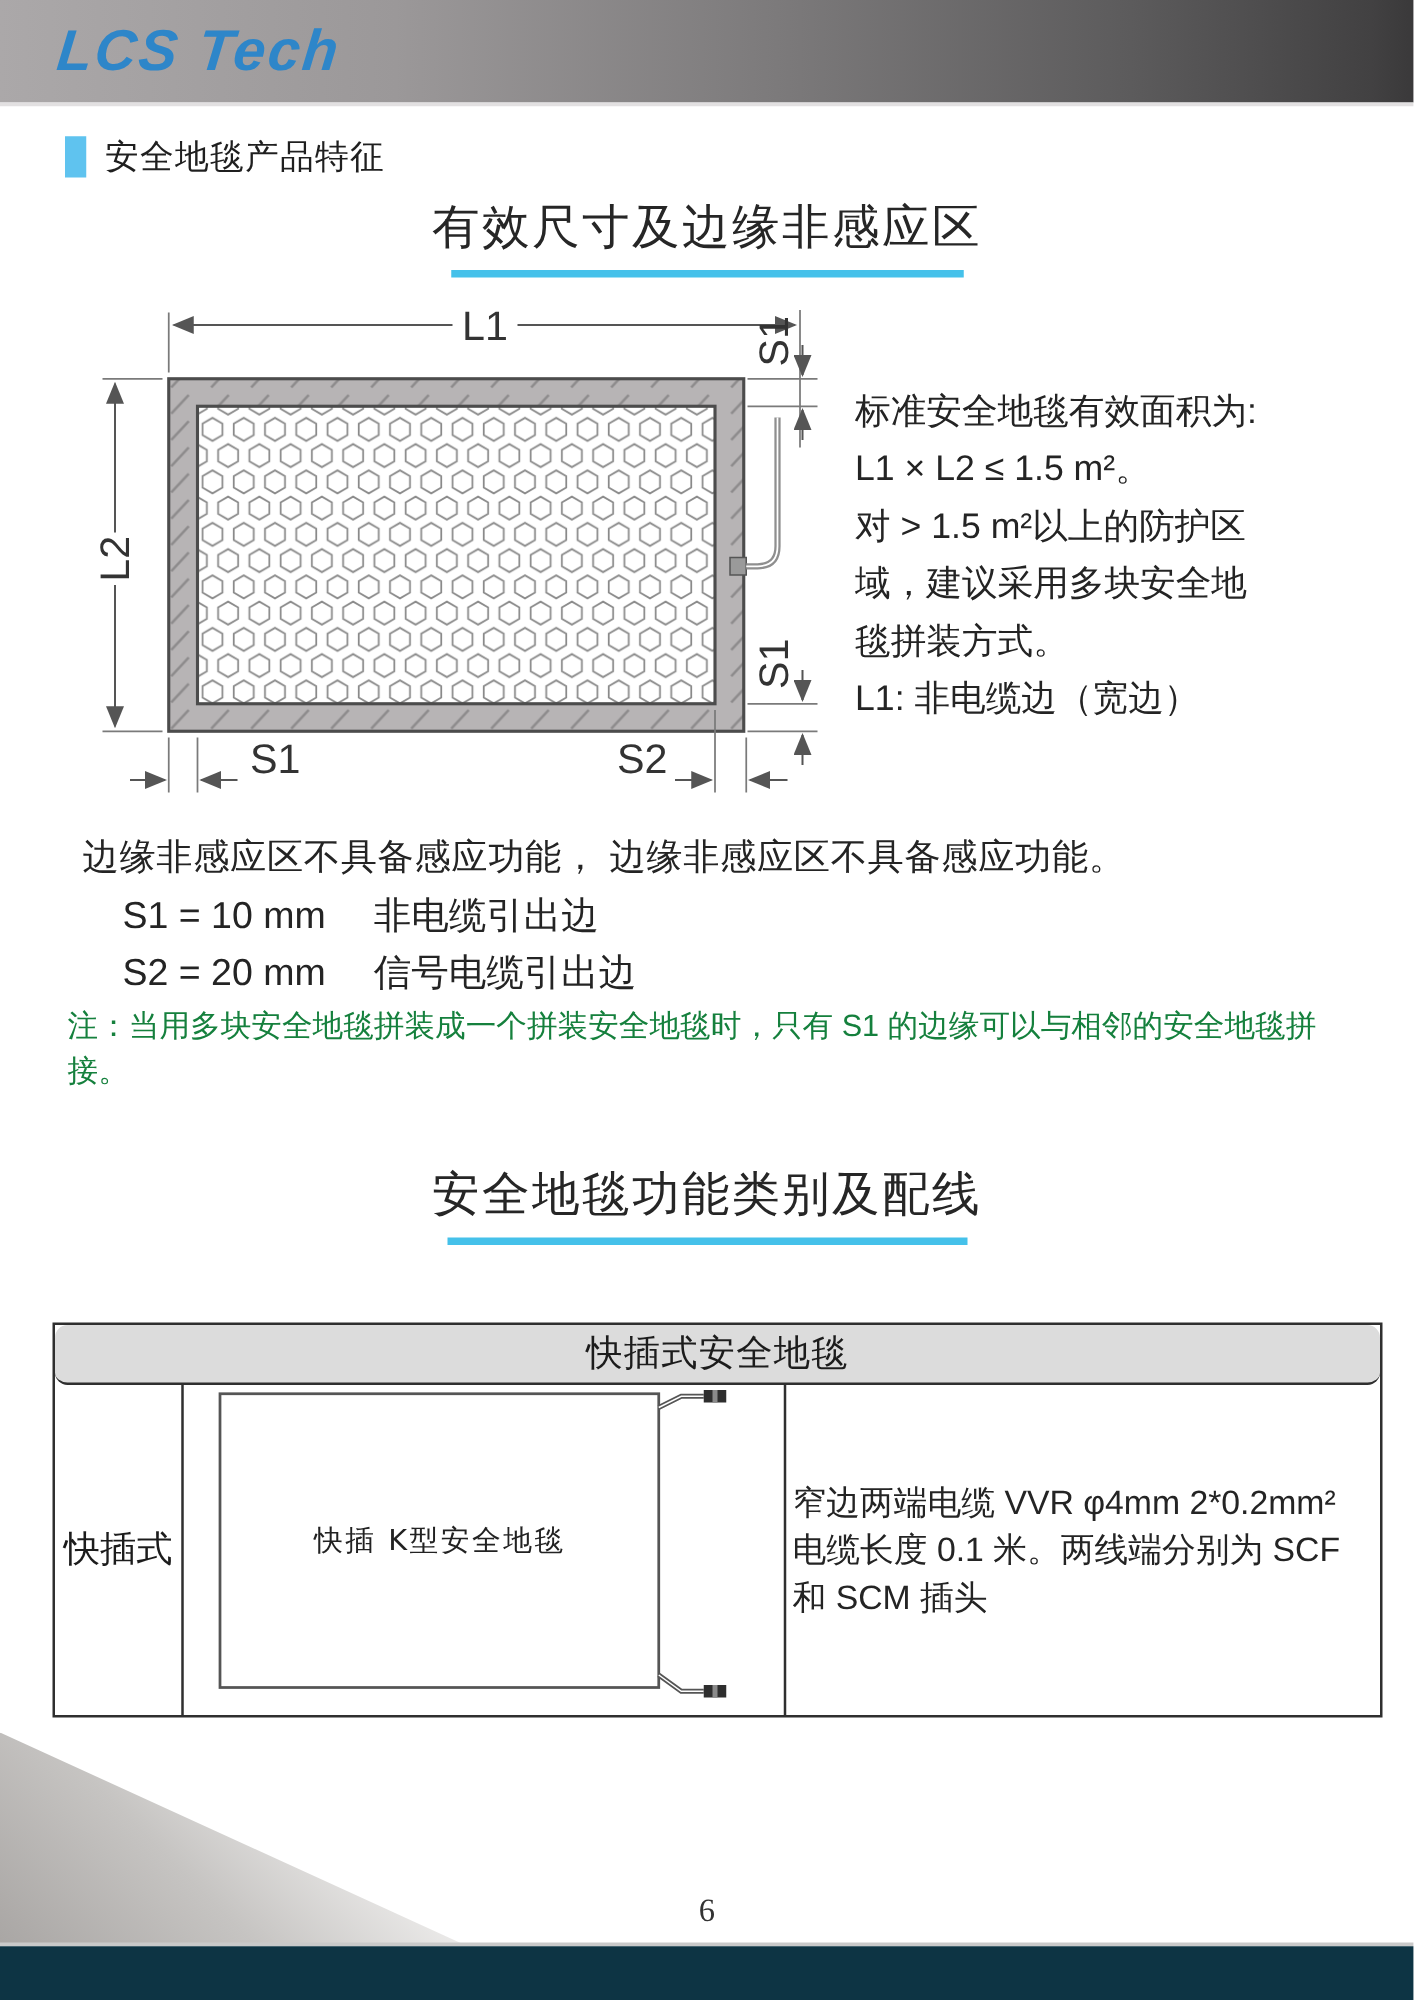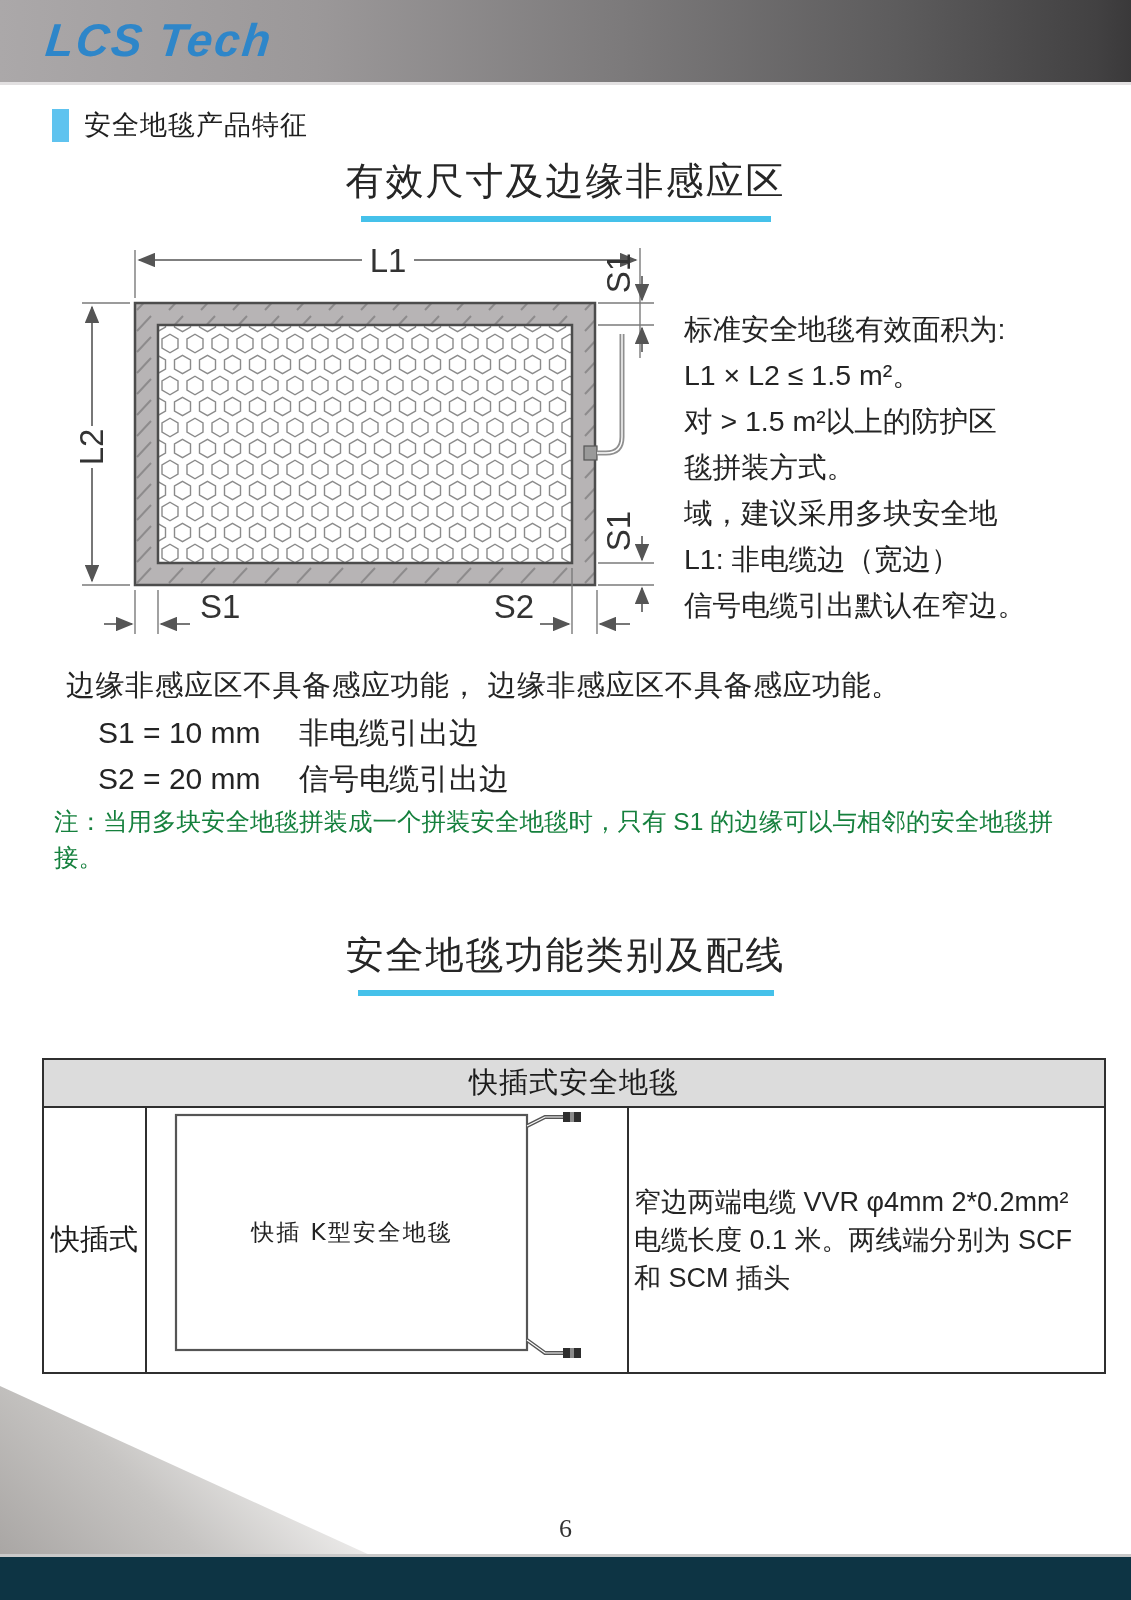--- a/index.html
+++ b/index.html
@@ -38,21 +38,21 @@
   .dimtext{font-size:33px;fill:#333;font-family:"Liberation Sans","DejaVu Sans",sans-serif;}
   
   .side-text{position:absolute;left:684px;top:306px;width:442px;font-size:28.5px;line-height:46px;color:#242424;}
   
   .edge-note{position:absolute;left:66px;top:666px;font-size:29px;color:#242424;letter-spacing:0.5px;}
   .s-lines{position:absolute;left:98px;top:710px;font-size:30px;line-height:46px;color:#242424;}
   .note{position:absolute;left:54px;top:804px;width:1012px;font-size:24.5px;line-height:36px;color:#15803d;}
   
   .mat-table{position:absolute;left:42px;top:1058px;width:1060px;border:2px solid #2f2f2f;background:#fff;}
   .tbl-header{height:46px;background:#dcdcdc;border-bottom:2px solid #2f2f2f;
-    display:flex;align-items:center;justify-content:center;font-size:29px;color:#1c1c1c;letter-spacing:1px;}
+    display:flex;align-items:center;justify-content:center;font-size:29px;color:#1c1c1c;letter-spacing:1px;border-radius:10px;}
   .tbl-body{display:flex;height:264px;}
   .cell-type{width:101px;border-right:2px solid #2f2f2f;display:flex;align-items:center;justify-content:center;
     font-size:29px;color:#1c1c1c;flex:0 0 auto;}
   .cell-diagram{width:480px;border-right:2px solid #2f2f2f;position:relative;flex:0 0 auto;}
   .cell-diagram svg{position:absolute;left:0;top:0;}
   .cell-desc{flex:1;display:flex;align-items:center;padding:0 10px 0 5px;font-size:27px;line-height:38px;color:#242424;justify-content:center;}
   .mat-label-font{font-size:23px;fill:#222;letter-spacing:2px;font-family:"DejaVu Sans","Liberation Sans",sans-serif;}
   
   .corner-wedge{
     position:absolute;left:0;top:1386px;width:372px;height:170px;
@@ -141,24 +141,23 @@
     <line x1="527" y1="362" x2="527" y2="406" class="ext"></line>
     <line x1="470" y1="396" x2="499" y2="396" class="dim" marker-end="url(#arr)"></line>
     <line x1="560" y1="396" x2="530" y2="396" class="dim" marker-end="url(#arr)"></line>
     <text x="464" y="390" text-anchor="end" class="dimtext">S2</text>
   </svg>
 
   <div class="side-text">
     <div>标准安全地毯有效面积为:</div>
     <div>L1 × L2 ≤ 1.5 m²。</div>
     <div>对 &gt; 1.5 m²以上的防护区</div>
+    <div>域，建议采用多块安全地</div>
     <div>毯拼装方式。</div>
-    <div>域，建议采用多块安全地</div>
     <div>L1: 非电缆边（宽边）</div>
-    <div>信号电缆引出默认在窄边。</div>
   </div>
 
   <div class="edge-note">边缘非感应区不具备感应功能， 边缘非感应区不具备感应功能。</div>
   <div class="s-lines">
     <div>S1 = 10 mm　 非电缆引出边</div>
     <div>S2 = 20 mm　 信号电缆引出边</div>
   </div>
   <div class="note">注：当用多块安全地毯拼装成一个拼装安全地毯时，只有 S1 的边缘可以与相邻的安全地毯拼接。</div>
 
   <div class="sec-title title2">

